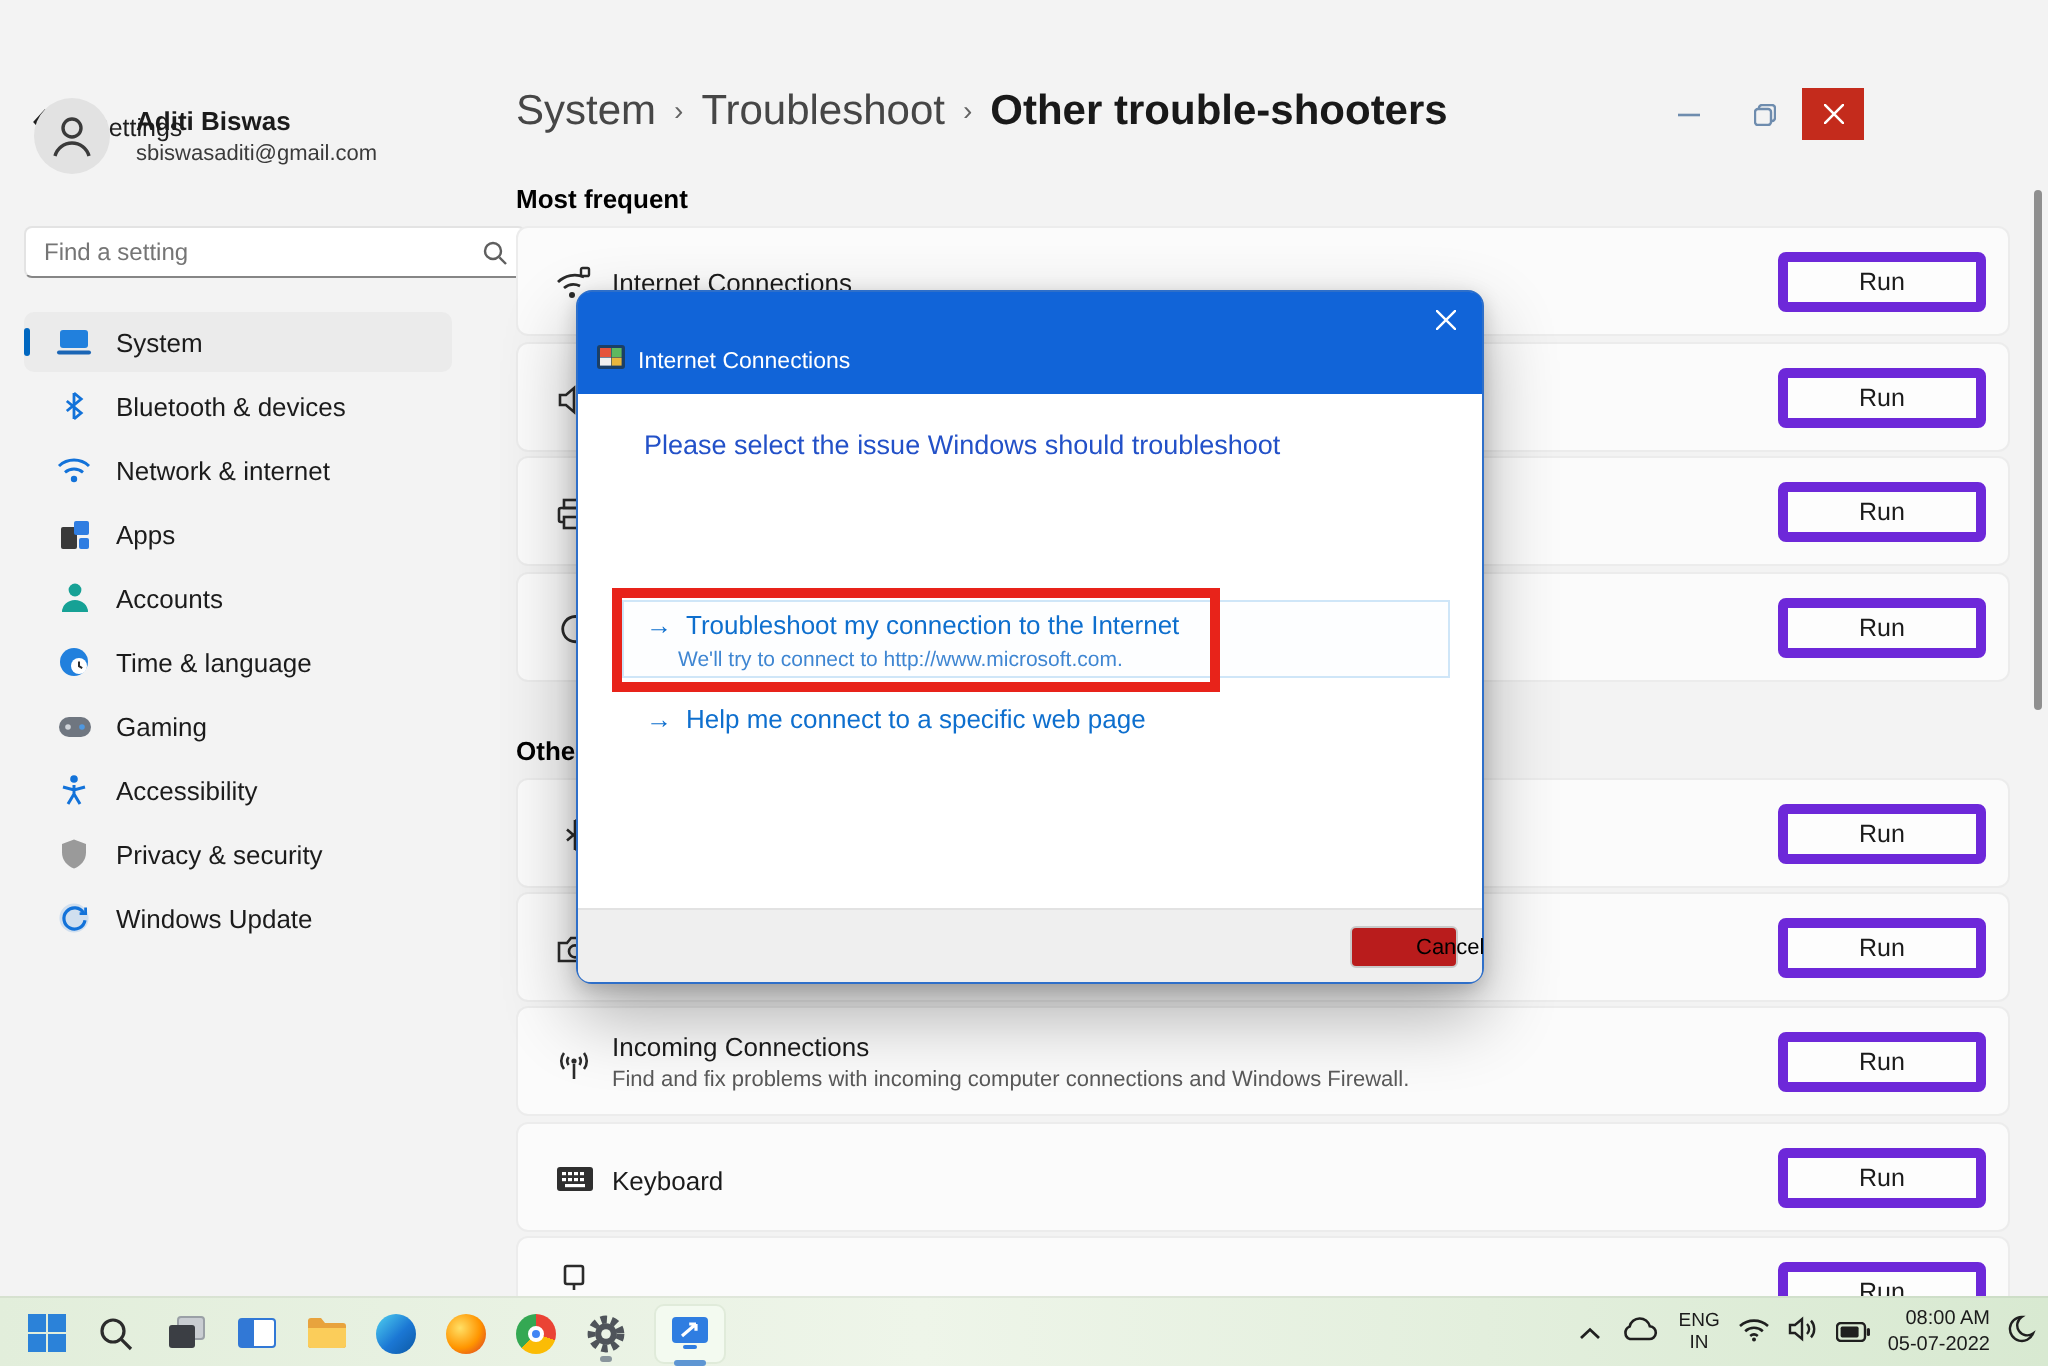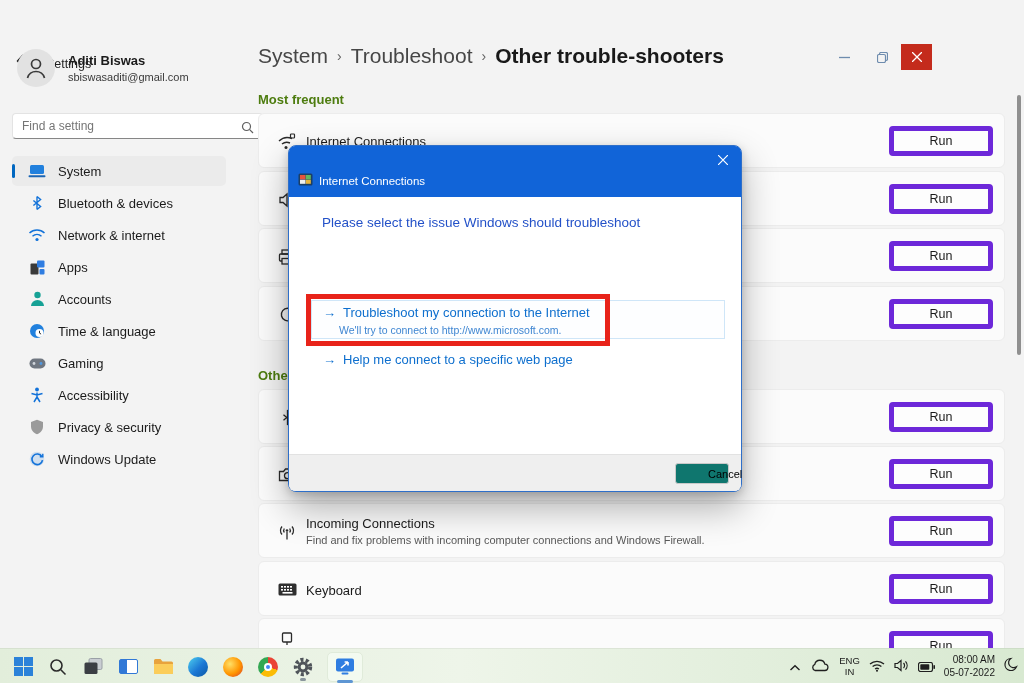--- a/index.html
+++ b/index.html
@@ -26,21 +26,21 @@
   .nav-item { position:relative; height:30px; margin-bottom:2px; border-radius:5px; display:flex; align-items:center; cursor:pointer; }
   .nav-item.sel { background:#ebebeb; }
   .nav-item.sel::before { content:""; position:absolute; left:0; top:8px; width:3px; height:14px; border-radius:2px; background:#0067c0; }
   .nav-ico { width:18px; height:18px; margin-left:16px; display:flex; align-items:center; justify-content:center; flex:none; }
   .nav-lbl { margin-left:12px; font-size:13px; }
 
   
   .breadcrumb { position:absolute; left:258px; top:44px; font-size:21px; color:#464646; }
   .breadcrumb .sep { font-size:14px; color:#636363; margin:0 9px; position:relative; top:-2px; }
   .breadcrumb .cur { color:#191919; font-weight:bold; }
-  .sec-lbl { position:absolute; font-size:13px; font-weight:bold; color:#4d7c0f; }
+  .sec-lbl { position:absolute; font-size:13px; font-weight:bold; color:#000000; }
   .card { position:absolute; left:258px; width:747px; height:55px; background:#fbfbfb; border:1px solid #ececec; border-radius:6px; }
   .row-ico { position:absolute; left:16px; top:0; height:55px; width:24px; display:flex; align-items:center; justify-content:center; }
   .row-lbl { position:absolute; left:47px; top:20px; font-size:13px; }
   .row-lbl.two { top:12px; }
   .row-desc { position:absolute; left:47px; top:30px; font-size:11px; color:#595959; }
   .run-btn { position:absolute; left:630px; top:12px; width:104px; height:30px; background:#fdfdfd; border:5px solid #6d28d9; border-radius:4px; font-size:12.5px; color:#1b1b1b; font-family:"Liberation Sans",sans-serif; cursor:pointer; }
   .scrollbar { position:absolute; right:3px; top:95px; width:4px; height:260px; border-radius:2px; background:#8f8f8f; }
 
   
   .dialog { position:absolute; left:288px; top:145px; width:454px; height:347px; background:#ffffff; border:1.5px solid #2e6fc9; border-radius:8px; z-index:10; box-shadow:0 16px 36px rgba(0,0,0,.30), 0 3px 10px rgba(0,0,0,.18); }
@@ -48,21 +48,21 @@
   .dlg-close { position:absolute; right:9px; top:5px; width:18px; height:18px; display:flex; align-items:center; justify-content:center; cursor:pointer; }
   .dlg-title-row { position:absolute; left:9px; bottom:7px; display:flex; align-items:center; gap:6px; }
   .dlg-title { color:#ffffff; font-size:11.5px; }
   .dlg-prompt { position:absolute; left:33px; top:69px; font-size:13.5px; color:#2351c8; }
   .opt-hover { position:absolute; left:22px; top:154px; width:414px; height:39px; background:#fdfeff; border:1px solid #cfe6f8; }
   .opt-line { position:absolute; font-size:13px; color:#0e6fce; cursor:pointer; }
   .opt-line .arr { margin-right:7px; }
   .opt-desc { position:absolute; left:50px; top:178px; font-size:10.5px; color:#3f86d2; }
   .red-box { position:absolute; left:17px; top:148px; width:304px; height:52px; border:5px solid #e8231a; z-index:12; pointer-events:none; }
   .dlg-foot { position:absolute; left:0; right:0; bottom:0; height:37px; background:#efefef; border-top:1px solid #e2e2e2; border-radius:0 0 6px 6px; }
-  .cancel-btn { position:absolute; right:12px; top:8px; width:54px; height:21px; background:#0f766e; border:1px solid #c9c9c9; border-radius:3px; font-size:11px; font-family:"Liberation Sans",sans-serif; cursor:pointer;padding-left:32px; }
+  .cancel-btn { position:absolute; right:12px; top:8px; width:54px; height:21px; background:#b91c1c; border:1px solid #c9c9c9; border-radius:3px; font-size:11px; font-family:"Liberation Sans",sans-serif; cursor:pointer;padding-left:32px; }
 
   
   .taskbar { position:absolute; left:0; top:648px; width:1024px; height:35px; z-index:30; background:linear-gradient(90deg,#e2eedb 0%, #eef5e9 45%, #d8e9d1 100%); border-top:1px solid rgba(0,0,0,.05); }
   .tb-left { position:absolute; left:12px; top:0; height:35px; display:flex; align-items:center; gap:13px; }
   .tb-ico { width:22px; height:30px; display:flex; align-items:center; justify-content:center; position:relative; cursor:pointer; }
   .dot-ind { position:absolute; bottom:1px; left:50%; transform:translateX(-50%); width:6px; height:2.5px; border-radius:2px; background:#89959c; }
   .tb-active { width:36px; height:30px; background:#f3faf0; border:1px solid #e0ebda; border-radius:5px; display:flex; align-items:center; justify-content:center; position:relative; cursor:pointer; }
   .line-ind { position:absolute; bottom:-2px; left:50%; transform:translateX(-50%); width:16px; height:3px; border-radius:2px; background:#5e96d3; }
   .circle20 { width:20px; height:20px; border-radius:50%; }
   .edge-c { background:linear-gradient(135deg,#4fd1f0 0%, #1b77d4 55%, #0c59a4 100%); }

